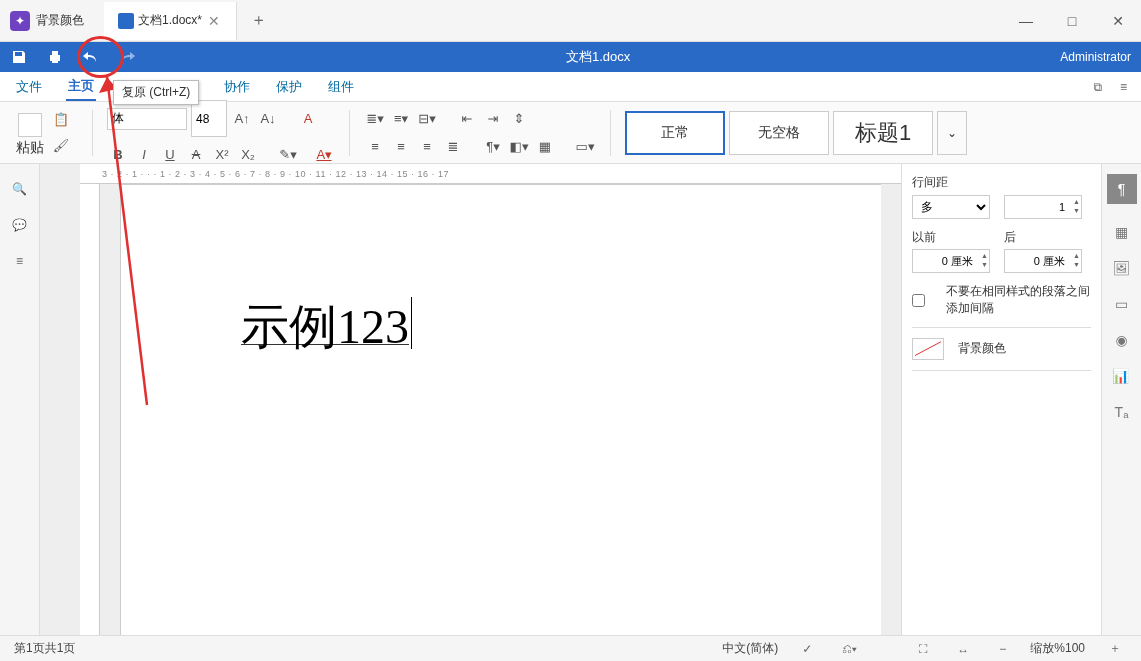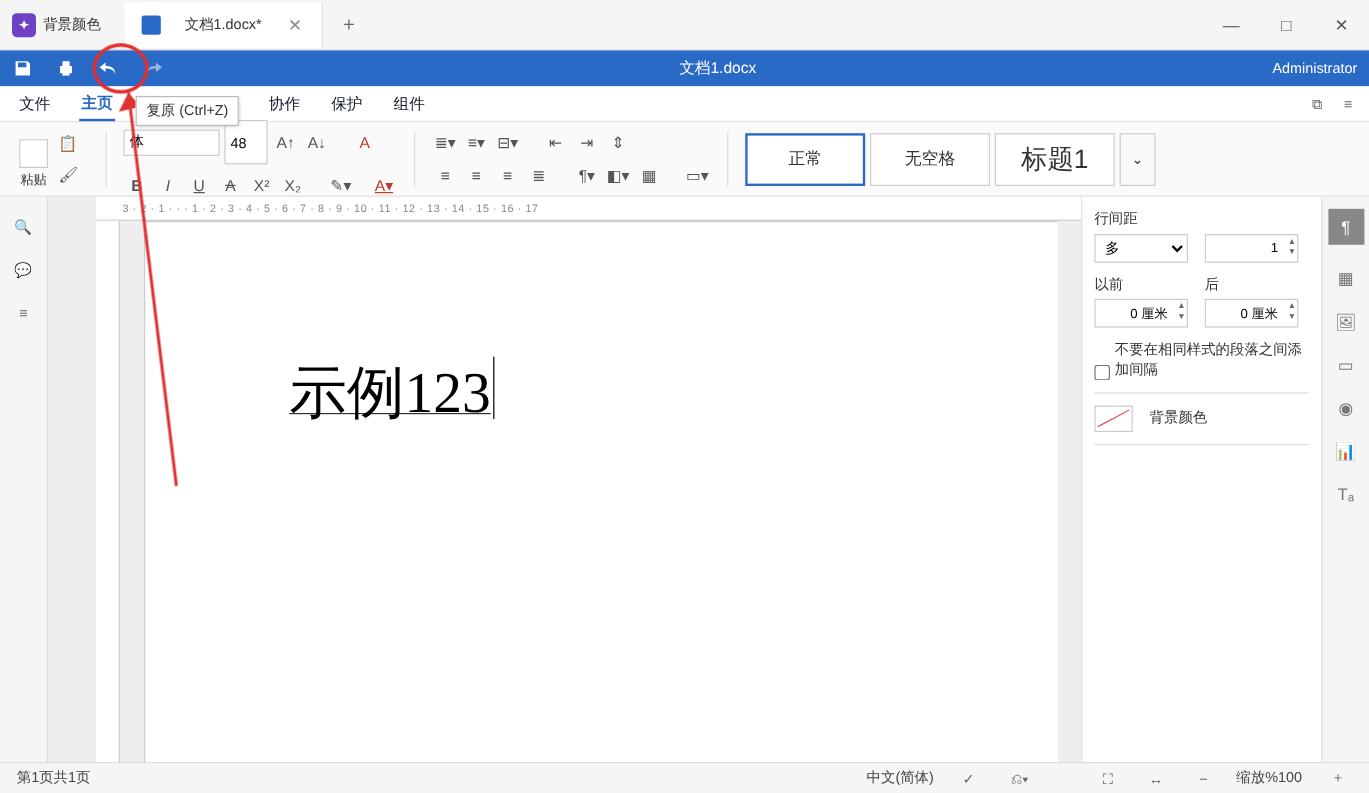--- a/index.html
+++ b/index.html
@@ -2,21 +2,21 @@
 <html><head>
 <meta charset="utf-8">
 <style>
 * { box-sizing: border-box; margin: 0; padding: 0; font-family: "Microsoft YaHei", sans-serif; }
 body { width: 1141px; height: 661px; overflow: hidden; background: #fff; font-size: 12px; color: #333; position: relative; }
 
 
 .titlebar { height: 42px; background: #f5f5f5; display: flex; align-items: center; border-bottom: 1px solid #ddd; }
 .app-brand { display: flex; align-items: center; padding: 0 10px; gap: 6px; }
 .app-logo { width: 20px; height: 20px; background: #6f42c1; border-radius: 4px; display: flex; align-items: center; justify-content: center; color: #fff; font-size: 12px; }
-.tab { height: 38px; display: flex; align-items: center; padding: 0 14px; background: #fff; gap: 20px; border-right: 1px solid #ddd; margin-left: 10px; }
+.tab { height: 38px; display: flex; align-items: center; padding: 0 14px; background: #fff; gap: 4px; border-right: 1px solid #ddd; margin-left: 10px; }
 .tab .doc-icon { width: 16px; height: 16px; background: #2a6ac7; border-radius: 2px; display: inline-block; }
 .tab .close { color: #888; font-size: 14px; padding: 0 2px; }
 .tab-add { padding: 0 14px; color: #666; font-size: 16px; }
 .win-controls { margin-left: auto; display: flex; }
 .win-controls span { width: 46px; height: 42px; display: flex; align-items: center; justify-content: center; color: #555; font-size: 14px; }
 
 
 .bluebar { height: 30px; background: #2a6ac7; color: #fff; display: flex; align-items: center; padding: 0 10px; }
 .bluebar .qat { display: flex; gap: 18px; align-items: center; }
 .bluebar .doc-title { flex: 1; text-align: center; font-size: 13px; }
@@ -24,29 +24,29 @@
 .qat-icon { width: 18px; height: 18px; display: flex; align-items: center; justify-content: center; }
 
 
 .red-circle { position: absolute; left: 77px; top: 36px; width: 47px; height: 42px; border: 3px solid #e03030; border-radius: 50%; pointer-events: none; z-index: 50; }
 
 
 .tooltip { position: absolute; left: 113px; top: 80px; background: #fff; border: 1px solid #bbb; padding: 3px 8px; font-size: 12px; box-shadow: 1px 1px 3px rgba(0,0,0,.2); z-index: 60; white-space: nowrap; }
 
 
 .menubar { height: 30px; display: flex; align-items: center; padding: 0 14px; gap: 22px; background: #fff; border-bottom: 1px solid #ddd; }
-.menubar .mitem { font-size: 13px; color: #0f172a; padding: 4px 2px; }
+.menubar .mitem { font-size: 13px; color: #0369a1; padding: 4px 2px; }
 .menubar .mitem.active { color: #2a6ac7; border-bottom: 2px solid #2a6ac7; font-weight: bold; }
 .menubar .right { margin-left: auto; display: flex; gap: 18px; color: #666; }
 
 
 .ribbon { height: 62px; background: #fafafa; border-bottom: 1px solid #ddd; display: flex; align-items: center; padding: 4px 10px; gap: 10px; }
 .ribbon-group { display: flex; flex-direction: column; align-items: center; gap: 2px; padding: 0 6px; }
 .ribbon-sep { width: 1px; height: 46px; background: #ddd; margin: 0 4px; }
-.big-btn { display: flex; flex-direction: column; align-items: center; gap: 2px; font-size: 11px; }
+.big-btn { display: flex; flex-direction: column; align-items: center; gap: 2px; font-size: 14px; }
 .big-icon { width: 24px; height: 24px; border: 1px solid #ccc; background: #fff; }
 .font-row { display: flex; gap: 4px; align-items: center; }
 .font-select { width: 80px; height: 22px; border: 1px solid #ccc; font-size: 12px; padding: 0 4px; background: #fff; }
 .size-select { width: 36px; height: 37px; border: 1px solid #ccc; font-size: 12px; padding: 0 4px; background: #fff; }
 .small-btn { width: 22px; height: 22px; display: flex; align-items: center; justify-content: center; color: #555; font-size: 13px; }
 .small-btn.b { font-weight: bold; }
 .small-btn.i { font-style: italic; }
 .small-btn.u { text-decoration: underline; }
 .small-btn.s { text-decoration: line-through; }
 .style-btn { width: 100px; height: 44px; border: 1px solid #ccc; display: flex; align-items: center; justify-content: center; background: #fff; font-size: 14px; }
@@ -66,21 +66,21 @@
 .cursor { display: inline-block; width: 1px; height: 52px; background: #000; vertical-align: -6px; margin-left: 2px; }
 
 
 .right-panel { width: 200px; background: #fff; border-left: 1px solid #ddd; padding: 10px; font-size: 12px; display: flex; flex-direction: column; gap: 10px; }
 .mini-select { width: 78px; height: 24px; border: 1px solid #ccc; font-size: 12px; background: #fff; padding: 0 4px; }
 .mini-input { width: 78px; height: 24px; border: 1px solid #ccc; font-size: 11px; text-align: right; padding: 0 16px 0 2px; }
 .spinner-wrap { position: relative; display: inline-block; }
 .spinners { position: absolute; right: 2px; top: 2px; display: flex; flex-direction: column; font-size: 7px; color: #666; line-height: 9px; }
 .prop-row { display: flex; gap: 14px; align-items: center; }
 .prop-col { display: flex; flex-direction: column; gap: 3px; }
-.chk-row { display: flex; gap: 4px; align-items: flex-end; line-height: 1.4; }
+.chk-row { display: flex; gap: 21px; align-items: center; line-height: 1.4; }
 .chk-row input { margin-top: 2px; }
 .color-swatch { width: 32px; height: 22px; border: 1px solid #ccc; background: #fff; position: relative; }
 .color-swatch::after { content: ""; position: absolute; left: 2px; top: 16px; right: 2px; height: 1px; background: #e03030; transform-origin: left bottom; transform: skewY(-28deg); }
 .adv-link { text-align: center; text-decoration: underline; color: #444; }
 .panel-divider { border-top: 1px solid #ddd; }
 
 
 .far-rail { width: 40px; background: #f5f5f5; border-left: 1px solid #ddd; display: flex; flex-direction: column; align-items: center; gap: 20px; padding-top: 10px; color: #777; font-size: 14px; }
 .far-rail .active-icon { width: 30px; height: 30px; background: #888; color: #fff; display: flex; align-items: center; justify-content: center; }
 

